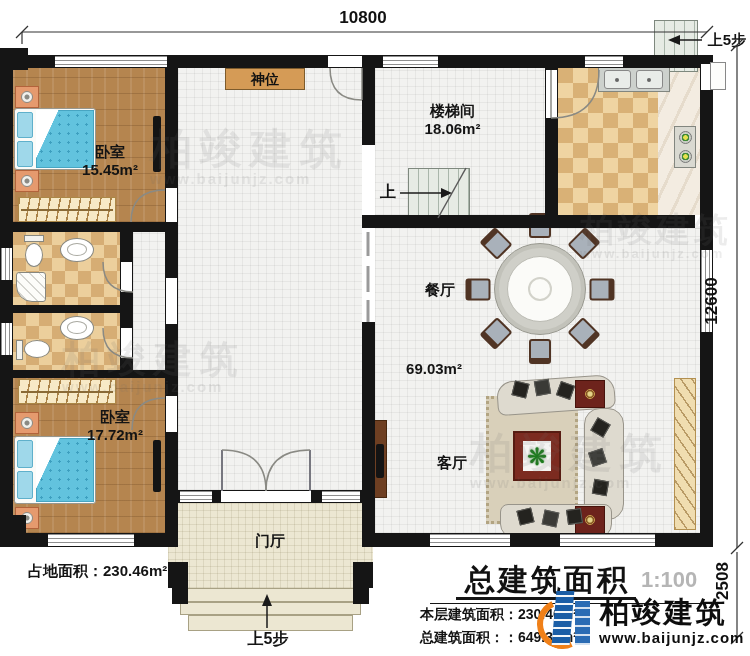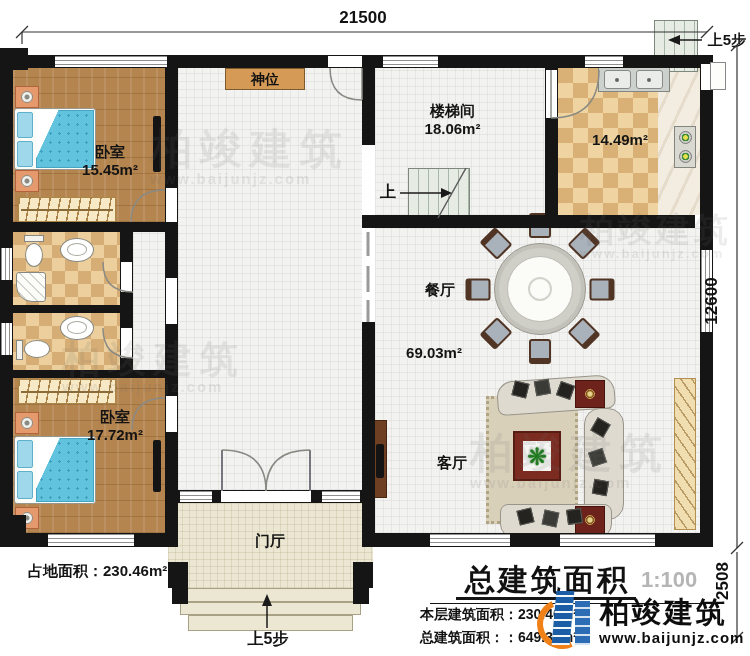--- a/index.html
+++ b/index.html
@@ -312,31 +312,30 @@
   </div>
   <div class="lbl" style="left:65px;top:408px;width:100px;">
     <div>卧室</div>
     <div class="sub">17.72m²</div>
   </div>
   <div class="lbl" style="left:390px;top:102px;width:125px;">
     <div>楼梯间</div>
     <div class="sub">18.06m²</div>
   </div>
   <div class="lbl" style="left:560px;top:131px;width:120px;">
-    <div class="sub">14.49m²</div>
   </div>
   <div class="lbl" style="left:408px;top:281px;width:64px;">餐厅</div>
-  <div class="lbl" style="left:390px;top:344px;width:88px;">69.03m²</div>
+  <div class="lbl" style="left:390px;top:360px;width:88px;">69.03m²</div>
   <div class="lbl" style="left:420px;top:454px;width:64px;">客厅</div>
   <div class="lbl" style="left:238px;top:532px;width:64px;">门厅</div>
   <div class="lbl" style="left:378px;top:183px;width:20px;font-size:16px;">上</div>
   <div class="lbl" style="left:704px;top:31px;width:46px;font-size:15px;">上5步</div>
   <div class="lbl" style="left:238px;top:630px;width:60px;font-size:16px;">上5步</div>
 
-  <div class="dim" style="left:328px;top:8px;width:70px;">21500</div>
+  <div class="dim" style="left:328px;top:8px;width:70px;">10800</div>
   <div class="dim" style="left:667px;top:291px;width:90px;transform:rotate(-90deg);">12600</div>
   <div class="dim" style="left:688px;top:571px;width:70px;transform:rotate(-90deg);">2508</div>
 
   <div class="tb-small" style="left:28px;top:562px;width:220px;font-size:15px;">占地面积：230.46m²</div>
 
   <div class="tb-title">总建筑面积</div>
   <div class="tb-scale">1:100</div>
   <div class="tb-line1"></div>
   <div class="tb-line2"></div>
   <div class="tb-small" style="left:420px;top:606px;width:210px;">本层建筑面积：230.46m²</div>

